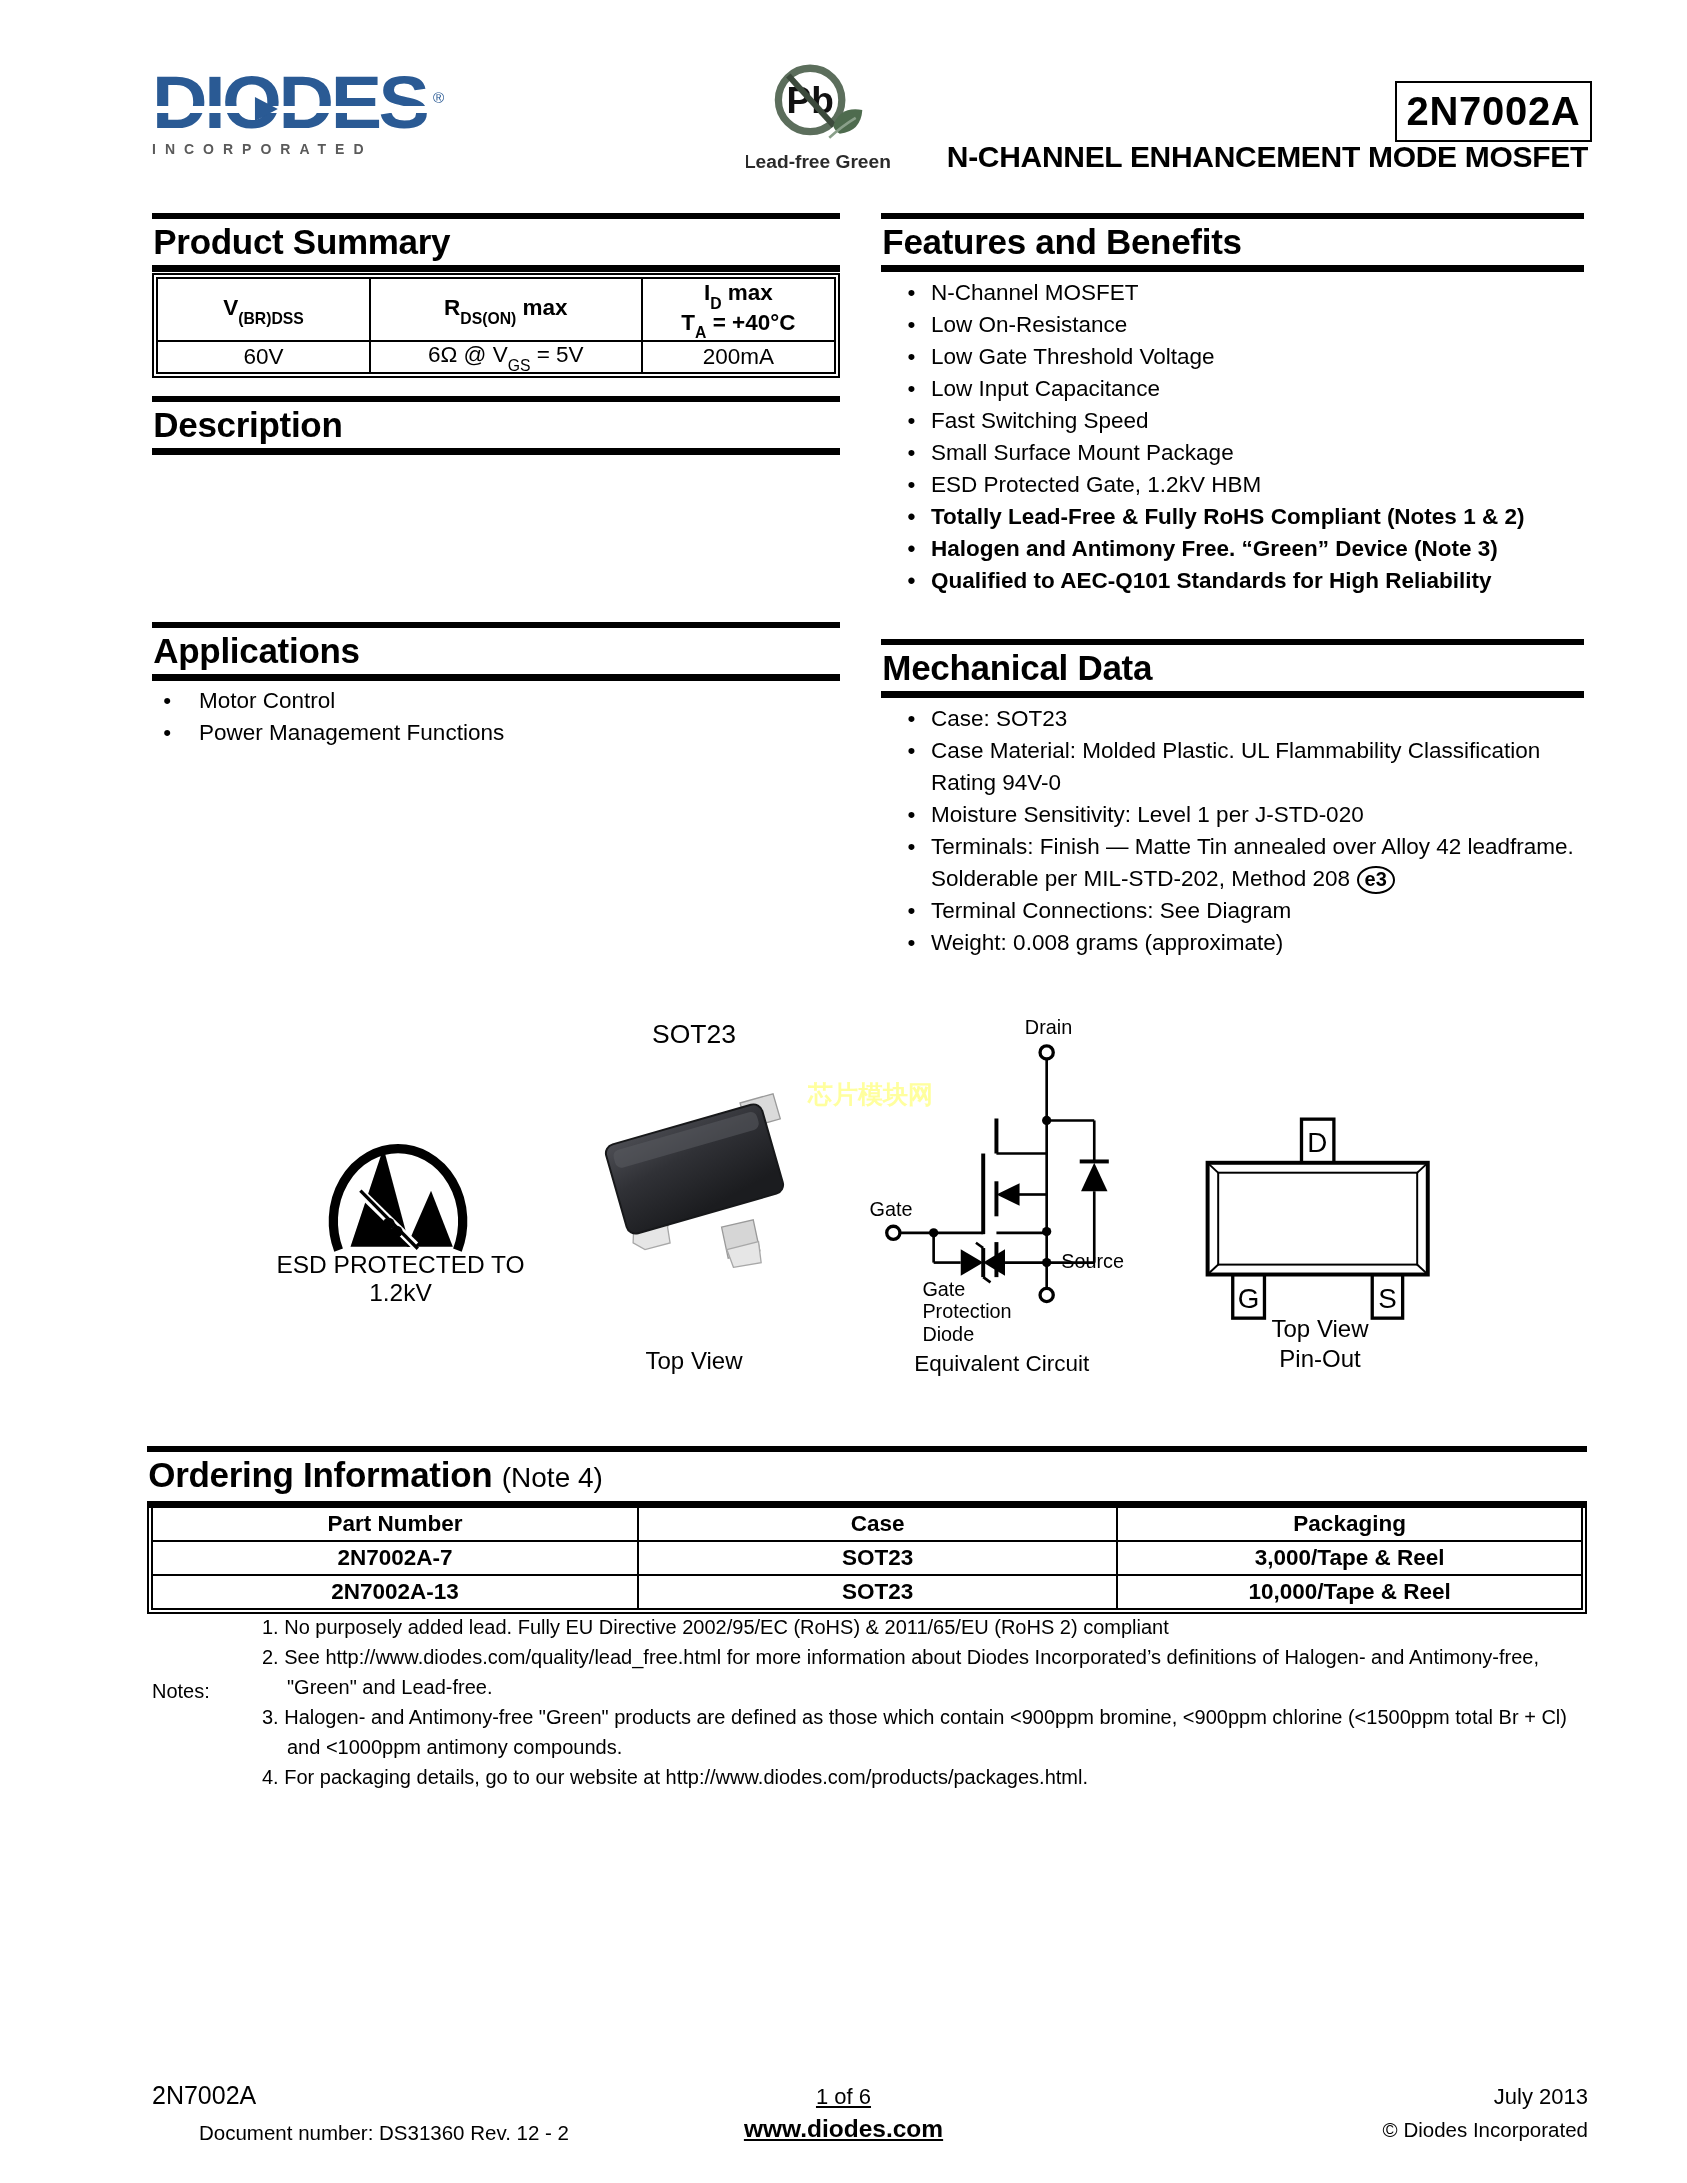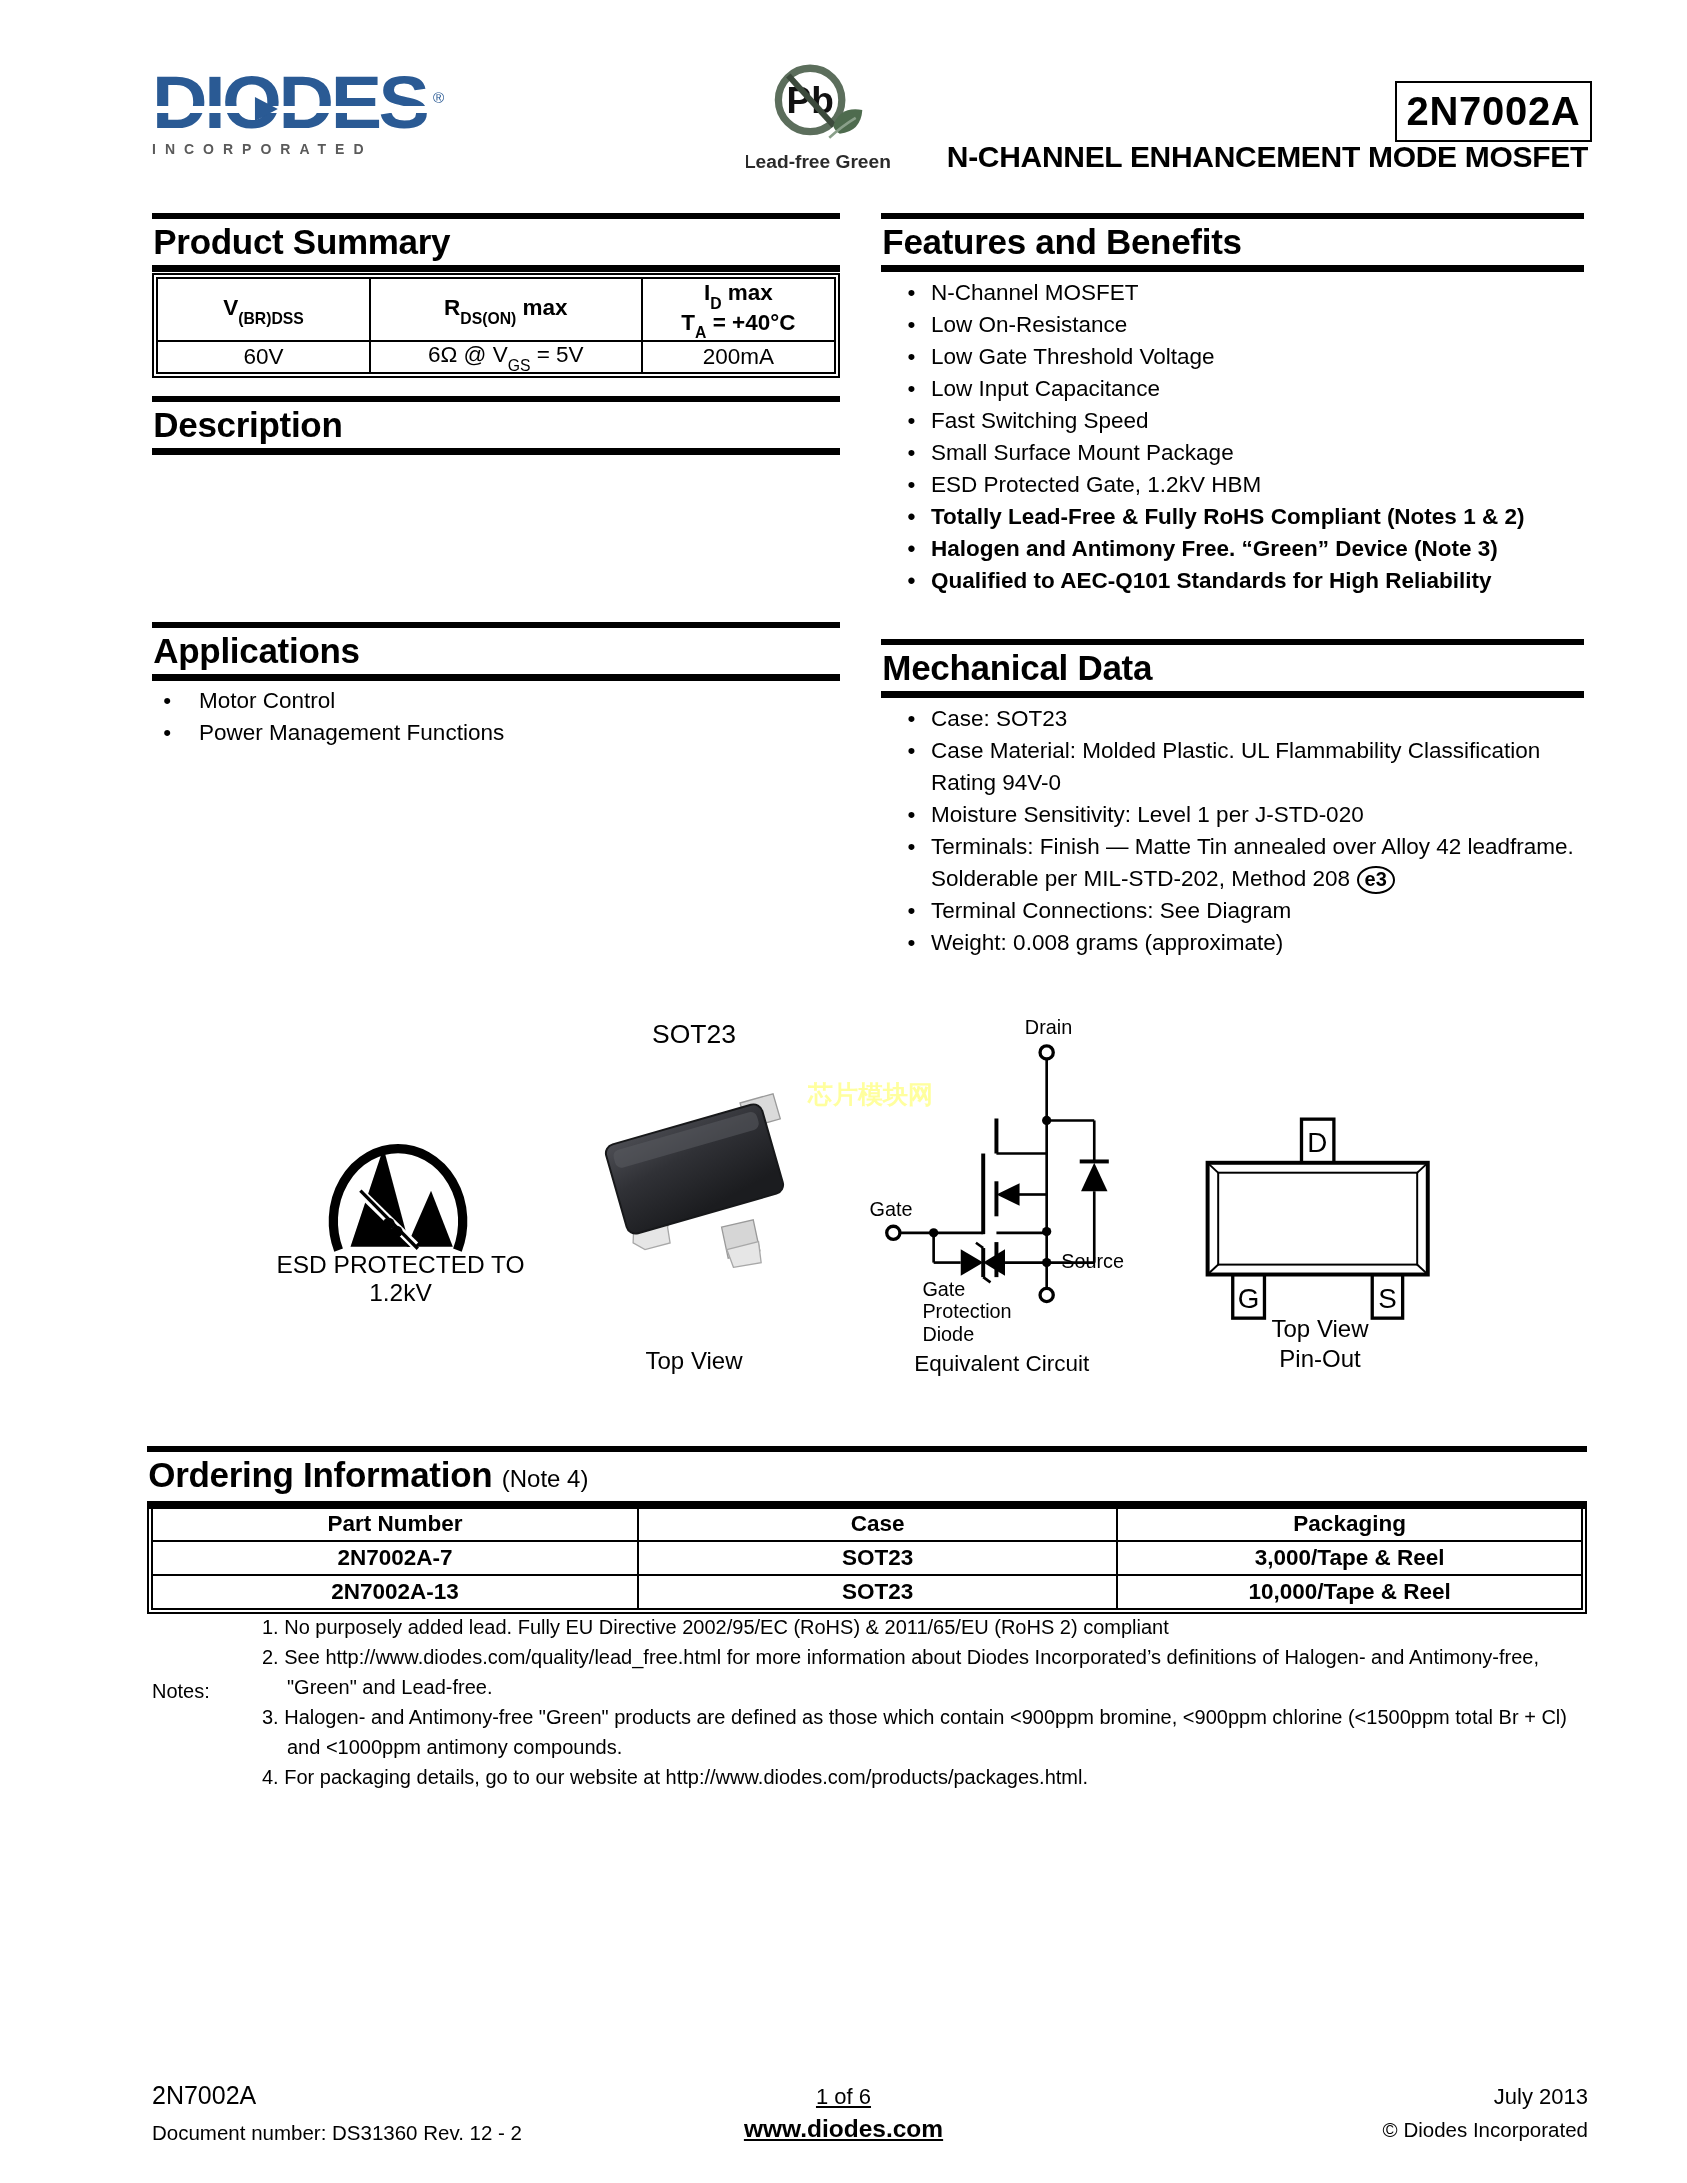--- a/index.html
+++ b/index.html
@@ -17,21 +17,21 @@
   .leadfree{position:absolute;left:746px;top:57px;width:152px;}
   .pnbox{position:absolute;left:1395px;top:81px;width:193px;height:57px;border:2.6px solid #000;
          display:flex;align-items:center;justify-content:center;font-size:40px;font-weight:700;letter-spacing:0.7px;}
   .subtitle{position:absolute;left:794px;top:140px;width:794px;text-align:right;
             font-size:30px;font-weight:700;letter-spacing:-0.3px;}
   
   .sec{position:absolute;}
   .rule{background:#000;}
   .sec .rule-top{height:6px;}
   .sec h2{margin:4px 0 5.3px 1.3px;font-size:35px;font-weight:700;letter-spacing:-0.3px;line-height:37px;}
-  .sec h2 .notetag{font-size:24px;font-weight:400;letter-spacing:0;}
+  .sec h2 .notetag{font-size:28px;font-weight:400;letter-spacing:0;}
   .sec .rule-bot{height:6.6px;}
   
   .pstable{position:absolute;left:152px;top:273px;width:688px;border:2px solid #000;padding:2px;box-sizing:border-box;}
   .pstable table{width:100%;border-collapse:collapse;table-layout:fixed;}
   .pstable th,.pstable td{border:2px solid #000;text-align:center;font-size:22.5px;padding:0;}
   .pstable th{font-weight:700;height:61px;}
   .pstable td{height:30px;font-weight:400;}
   sub.ds{font-size:0.7em;position:relative;top:0.22em;letter-spacing:0;}
   
   .para{position:absolute;left:152px;top:459px;width:688px;font-size:22.5px;line-height:38px;
@@ -56,21 +56,21 @@
   .ordtable th,.ordtable td{border:2px solid #000;border-top-width:2.6px;border-bottom-width:2.6px;
        text-align:center;font-size:22.5px;padding:0;}
   .ordtable th{height:33px;font-weight:700;}
   .ordtable td{height:32px;font-weight:bold;}
   .notes-label{position:absolute;left:152px;top:1680px;font-size:20px;}
   .notes{position:absolute;left:262px;top:1612px;width:1330px;font-size:20px;line-height:30px;}
   .note{padding-left:25px;text-indent:-25px;}
   
   .f-left{position:absolute;left:152px;top:2081px;}
   .f-left .fp{font-size:25px;}
-  .f-left .fd{font-size:20.5px;margin-top:10.6px;}
+  .f-left .fd{font-size:20.5px;margin-top:10.6px;margin-left:47px;}
   .f-center{position:absolute;left:0;top:2084px;width:1687px;text-align:center;text-decoration:underline;}
   .f-center .pg{font-size:22px;}
   .f-center .url{font-size:24.5px;font-weight:700;margin-top:5.3px;}
   .f-right{position:absolute;left:926px;top:2084px;width:662px;text-align:right;}
   .f-right .dt{font-size:22px;}
   .f-right .cp{font-size:20.5px;margin-top:8px;}
   svg text{font-family:"Liberation Sans",sans-serif;}
 </style>
 </head>
 <body>

